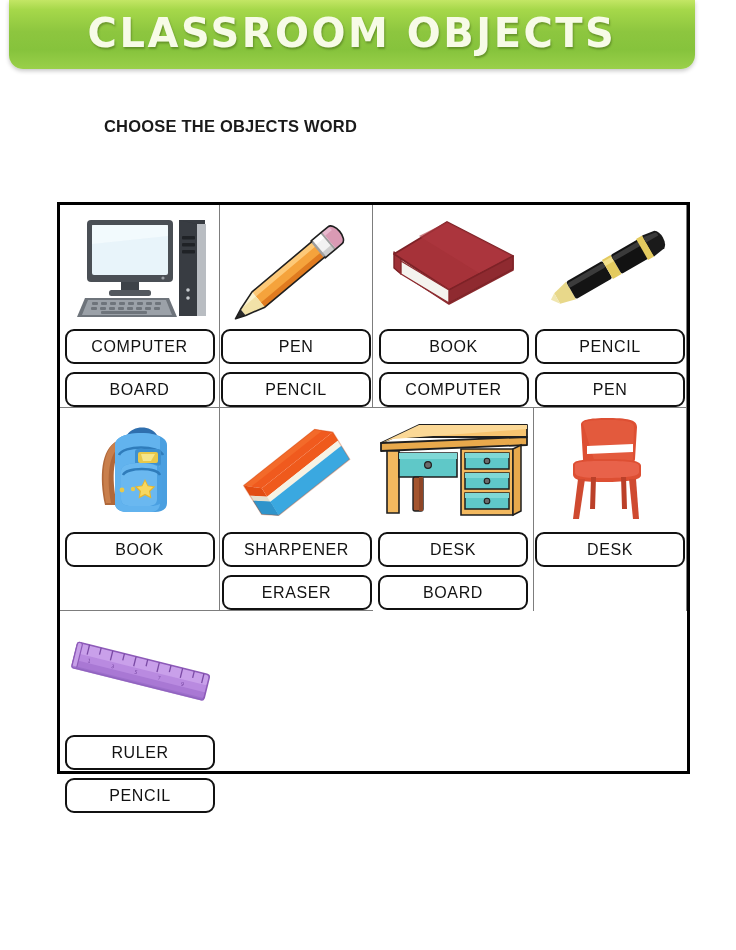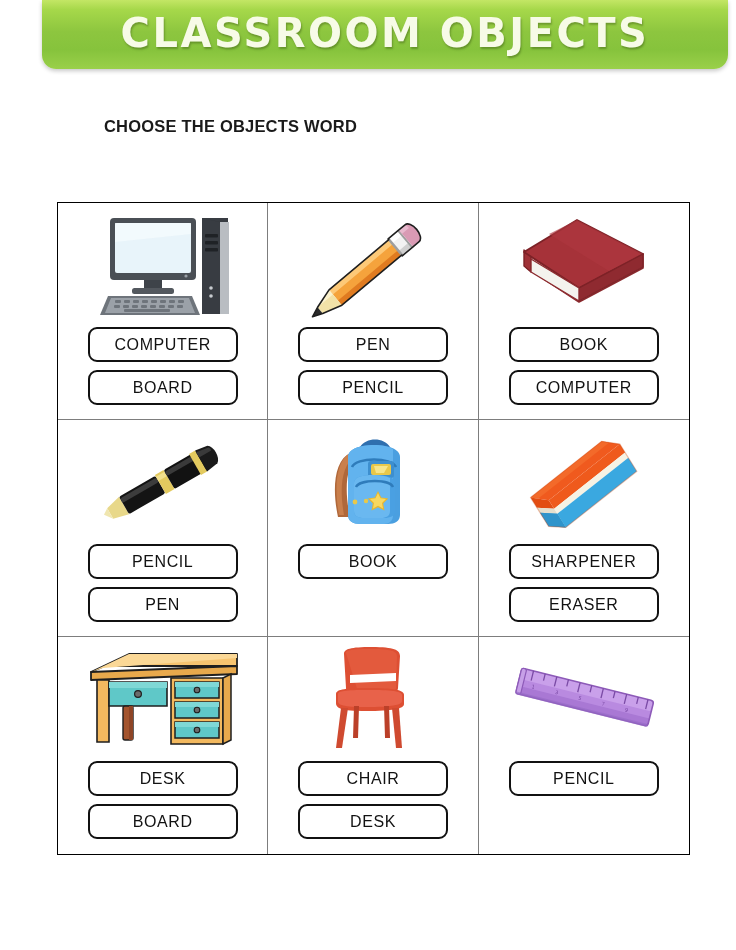--- a/index.html
+++ b/index.html
@@ -11,21 +11,21 @@
     height: 950px;
     background: #ffffff;
     font-family: "Liberation Sans", sans-serif;
     overflow: hidden;
     position: relative;
   }
 
   
   .banner {
     position: absolute;
-    left: 42px;
+    left: 9px;
     top: 0px;
     width: 686px;
     height: 69px;
     border-bottom-left-radius: 14px;
     border-bottom-right-radius: 14px;
     background: linear-gradient(to bottom,
                 #c3e665 0%,
                 #a6d84a 14%,
                 #8dc63f 46%,
                 #86c33c 72%,
@@ -59,25 +59,25 @@
     color: #1a1a1a;
     white-space: nowrap;
   }
 
   
   .grid {
     position: absolute;
     left: 57px;
     top: 202px;
     width: 633px;
-    height: 653px;
-    border: 1px solid #000000;
+    height: 572px;
+    border: 3px solid #000000;
     box-sizing: border-box;
     display: grid;
-    grid-template-columns: 1fr 1fr 1fr;
+    grid-template-columns: 1fr 1fr 1fr 1fr;
     grid-template-rows: 1fr 1fr 1fr;
     background: #ffffff;
   }
   .cell {
     position: relative;
     box-sizing: border-box;
     border-right: 1px solid #7d7d7d;
     border-bottom: 1px solid #7d7d7d;
     display: flex;
     flex-direction: column;
@@ -387,21 +387,20 @@
         <path d="M94 64 L101 64 L104 104 L98 104 Z" fill="#cf4a30"></path>
 
         <path d="M56 62 L61 62 L60 94 L55 94 Z" fill="#bb4029"></path>
 
         <path d="M86 62 L91 62 L92 94 L87 94 Z" fill="#bb4029"></path>
 
         <path d="M44 80 L98 80 L98 84 L44 84 Z" fill="#cf4a30" opacity="0.0"></path>
       </svg>
     </div>
     <div class="options">
-      <div class="option">CHAIR</div>
       <div class="option">DESK</div>
     </div>
   </div>
 
   <div class="cell">
     <div class="pic">
       <svg width="160" height="112" viewBox="0 0 160 112">
         <g transform="rotate(14 80 56)">
 
           <rect x="12" y="40" width="136" height="26" rx="3" fill="#b98ae0"></rect>
@@ -431,17 +430,18 @@
             <text x="74" y="57">5</text>
               <text x="98" y="57">7</text>
             <text x="122" y="57">9</text>
           </g>
 
           <rect x="12" y="64" width="136" height="3" rx="1.5" fill="#9469c4" opacity="0.6"></rect>
         </g>
       </svg>
     </div>
     <div class="options">
+      <div class="option">RULER</div>
       <div class="option">PENCIL</div>
     </div>
   </div>
 
 </div>
 
 </body></html>

